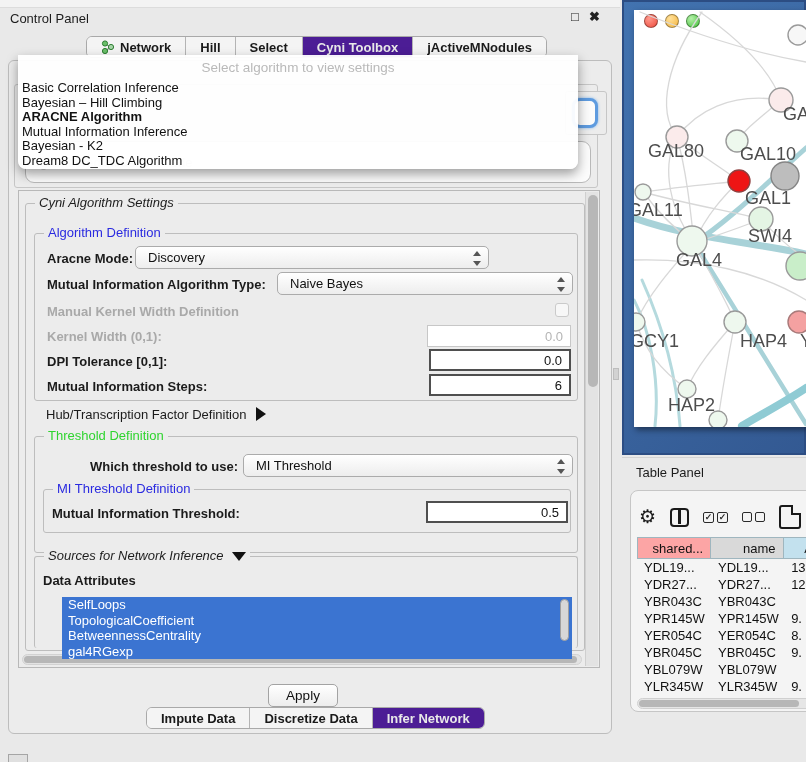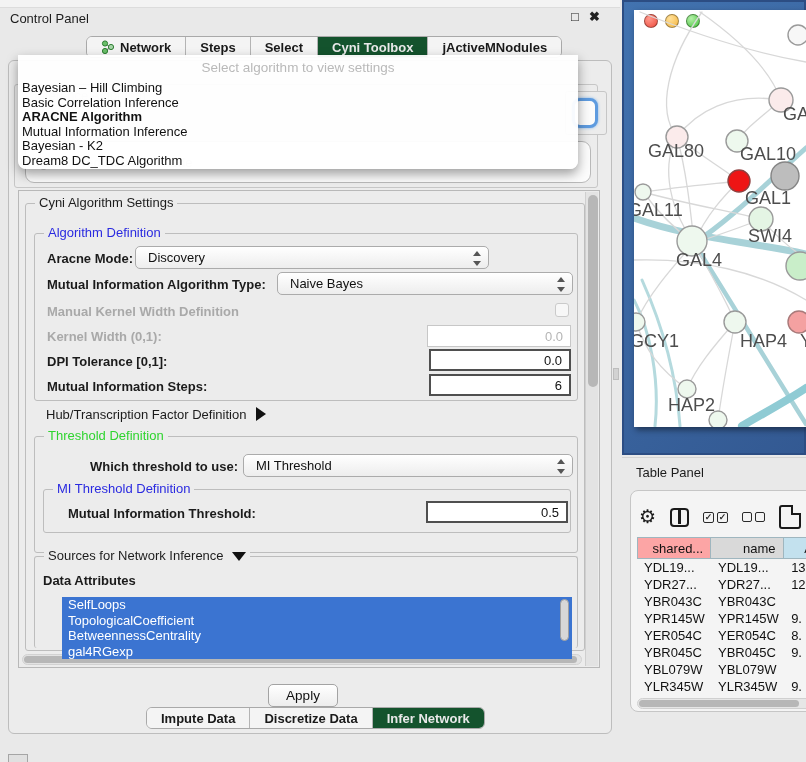--- a/index.html
+++ b/index.html
@@ -18,21 +18,21 @@
     background:#ececec; border:1px solid #bdbdbd; border-radius:6px; }
 
   
   .tabbar { position:absolute; display:flex; border:1px solid #a9a9a9; border-radius:6px;
     background:#f4f4f4; overflow:hidden; height:22px; }
   #top-tabs { left:86px; top:36px; }
   #bottom-tabs { left:146px; top:707px; }
   .tab { display:flex; align-items:center; gap:5px; padding:0 14px; font-size:13px; font-weight:bold;
     color:#1a1a1a; border-right:1px solid #b4b4b4; background:#f4f4f4; white-space:nowrap; }
   .tab:last-child { border-right:none; }
-  .tab.selected { background:#14532d; color:#e9e9e9; }
+  .tab.selected { background:#4c1d95; color:#e9e9e9; }
 
   
   .inf-group { position:absolute; left:14px; top:84px; width:584px; height:104px;
     border:1px solid #c6c6c6; border-radius:3px; }
   .ghost-label { position:absolute; left:16px; top:3px; font-size:13px; color:#c4c4c4; background:#ececec; padding:0 3px; }
   .help-frame { position:absolute; left:550px; top:6px; width:42px; height:44px; border:1px solid #c6c6c6; border-radius:3px; background:#ececec; }
   .help-btn { position:absolute; left:6px; top:6px; width:26px; height:30px; border:3px solid #5e9bdf; border-radius:8px; background:#fbfbfb; box-shadow:0 0 3px #7fb4ea; }
   .table-combo { position:absolute; left:10px; top:56px; width:566px; height:42px; border:1px solid #b9b9b9;
     border-radius:9px; background:#fcfcfc; display:flex; align-items:center; padding-left:14px;
     font-size:13px; color:#c9c9c9; }
@@ -49,21 +49,21 @@
   
   .settings-pane { position:absolute; left:18px; top:190px; width:582px; height:478px;
     border:1px solid #b8b8b8; background:#ececec; }
   .vscroll { position:absolute; right:1px; top:1px; width:13px; height:474px; background:#e3e3e3; border-left:1px solid #cfcfcf; }
   .vscroll .thumb { position:absolute; left:1.5px; top:3px; width:10px; height:192px; background:#b7b7b7; border-radius:6px; }
   .hscroll { position:absolute; left:3px; bottom:2px; width:560px; height:11px; background:#e3e3e3; border:1px solid #d2d2d2; border-radius:6px; }
   .hscroll .thumb { position:absolute; left:1px; top:1px; height:7px; width:553px; background:#b7b7b7; border-radius:5px; }
 
   .groupbox { position:absolute; border:1px solid #bdbdbd; border-radius:3px; }
   .grouplabel { position:absolute; top:-9px; left:9px; background:#ececec; padding:0 4px; font-size:13px; white-space:nowrap; }
-  .lbl-black { color:#1d1d1d; }
+  .lbl-black { color:#1d1d1d;font-style:italic; }
   .lbl-blue  { color:#2a2ae0; }
   .lbl-green { color:#2fd42f; }
 
   .fieldlabel { position:absolute; font-size:13px; font-weight:bold; color:#1b1b1b; white-space:nowrap; }
   .fieldlabel.disabled { color:#a9a9a9; }
 
   .combo { position:absolute; height:23px; border:1px solid #ababab; border-radius:5px;
     background:linear-gradient(#ffffff,#ededed); display:flex; align-items:center;
     font-size:13px; color:#111; padding-left:12px; }
   .combo .stepper { position:absolute; right:7px; top:4px; width:9px; height:15px;
@@ -158,38 +158,38 @@
         <svg width="14" height="14">
           <line x1="4" y1="4" x2="10" y2="7" stroke="#888" stroke-width="1.2"></line>
           <line x1="4" y1="11" x2="10" y2="7" stroke="#888" stroke-width="1.2"></line>
           <circle cx="4" cy="3.5" r="2.6" fill="#6abf69" stroke="#2e7d32"></circle>
           <circle cx="10" cy="7" r="2.6" fill="#a5d6a7" stroke="#2e7d32"></circle>
           <circle cx="4" cy="11" r="2.6" fill="#6abf69" stroke="#2e7d32"></circle>
         </svg>
         <span>Network</span>
       </div>
       <div class="tab">
-        <span>Steps</span>
+        <span>Hill</span>
       </div>
       <div class="tab">
         <span>Select</span>
       </div>
       <div class="tab selected">
         <span>Cyni Toolbox</span>
       </div>
       <div class="tab">
         <span>jActiveMNodules</span>
       </div>
     </div>
 
   <div class="dropdown">
     <div class="dd-placeholder">Select algorithm to view settings</div>
     <div class="dd-items" id="dd-items">
+        <div class="dd-item">Basic Correlation Inference</div>
         <div class="dd-item">Bayesian – Hill Climbing</div>
-        <div class="dd-item">Basic Correlation Inference</div>
         <div class="dd-item bold">ARACNE Algorithm</div>
         <div class="dd-item">Mutual Information Inference</div>
         <div class="dd-item">Bayesian - K2</div>
         <div class="dd-item">Dream8 DC_TDC Algorithm</div>
       </div>
   </div>
 
   <div class="settings-pane">
     <div class="vscroll">
         <div class="thumb"></div>
@@ -246,21 +246,21 @@
         <div class="combo" style="left:208px; top:17px; width:330px;">
           <span>MI Threshold</span>
           <span class="stepper">
               <span class="up"></span>
               <span class="dn"></span>
             </span>
         </div>
 
         <div class="groupbox" style="left:8px; top:52px; width:528px; height:44px;">
           <div class="grouplabel lbl-blue">MI Threshold Definition</div>
-          <div class="fieldlabel" style="left:24px; top:16px;text-align:center;">Mutual Information Threshold:</div>
+          <div class="fieldlabel" style="left:8px; top:16px;text-align:center;">Mutual Information Threshold:</div>
           <div class="numfield enabled" style="left:382px; top:11px; width:142px;">0.5</div>
         </div>
       </div>
 
       <div class="groupbox" style="left:8px; top:352px; width:544px; height:92px; border-bottom:none;">
         <div class="grouplabel lbl-black">
           <span>Sources for Network Inference</span><span class="arrow-down"></span>
         </div>
         <div class="fieldlabel" style="left:8px; top:16px;">Data Attributes</div>
         <div class="attr-list" id="attr-list">

